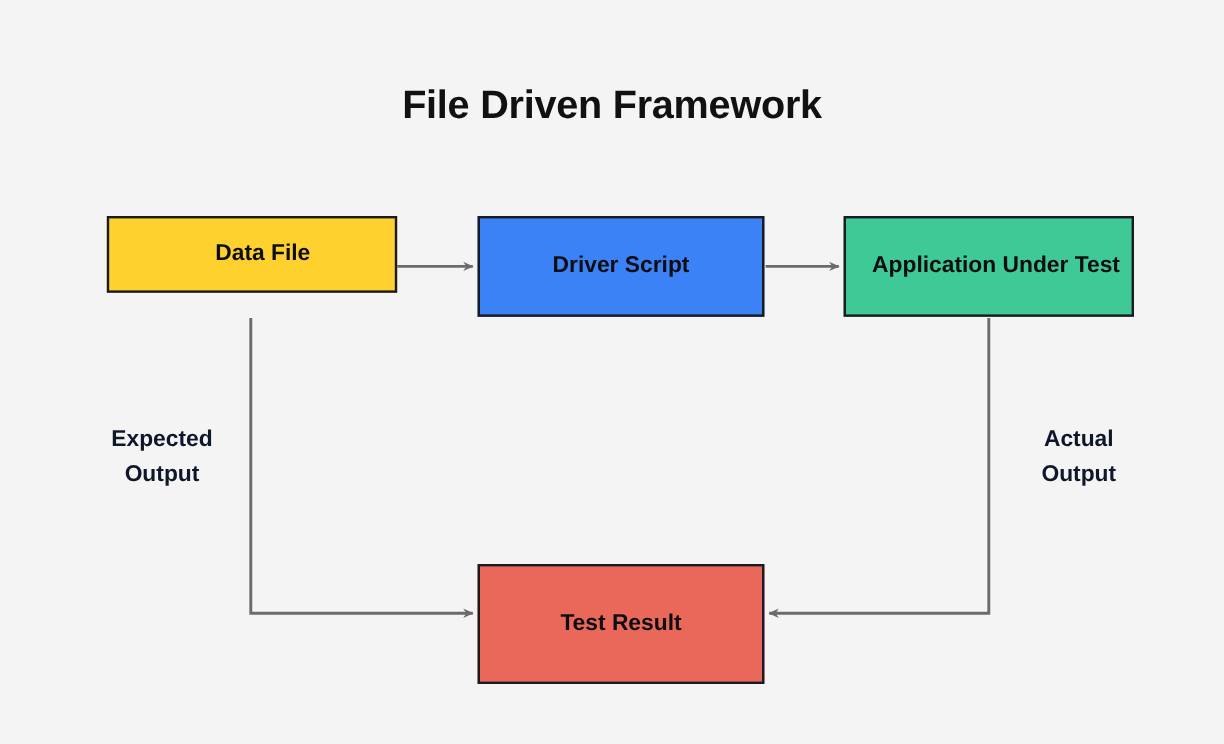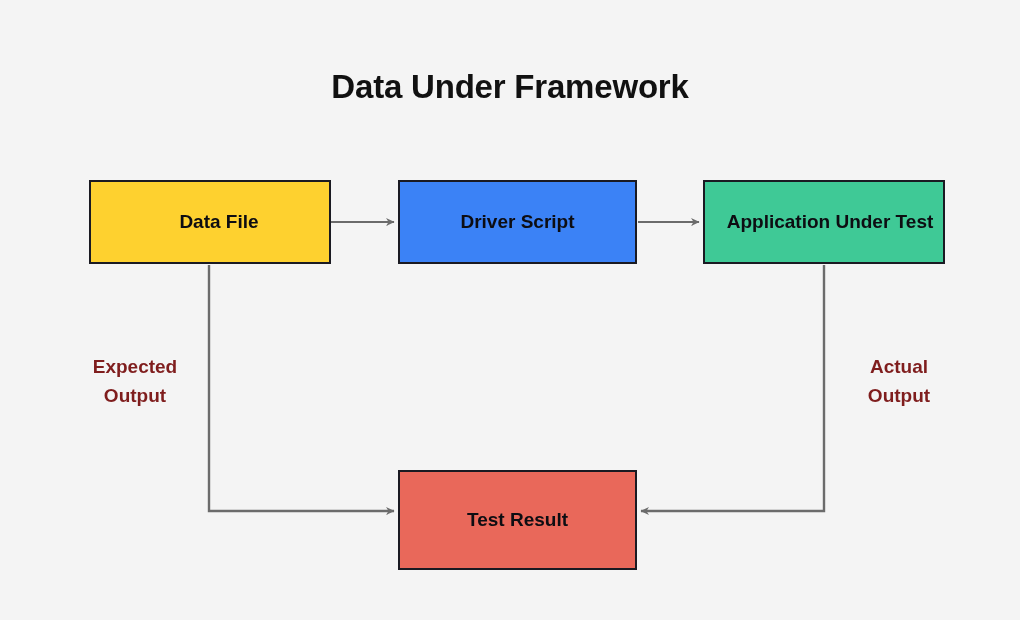--- a/index.html
+++ b/index.html
@@ -53,21 +53,21 @@
     line-height: 1.35;
     padding: 4px 8px;
   }
   .node-label {
     display: block;
   }
   #node-data-file {
     left: 89px;
     top: 180px;
     width: 242px;
-    height: 84px;
+    height: 64px;
     background: #fed12f;
     padding-left: 26px;
   }
   #node-driver-script {
     left: 398px;
     top: 180px;
     width: 239px;
     height: 84px;
     background: #3b82f6;
   }
@@ -83,42 +83,42 @@
     left: 398px;
     top: 470px;
     width: 239px;
     height: 100px;
     background: #e9685a;
   }
   .edge-label {
     position: absolute;
     font-size: 19px;
     font-weight: bold;
-    color: #7f1d1d;
+    color: #0f172a;
     line-height: 1.5;
     text-align: center;
     white-space: nowrap;
   }
   #edge-label-expected-output {
     left: 62px;
     top: 353px;
     width: 146px;
   }
   #edge-label-actual-output {
     left: 826px;
     top: 353px;
     width: 146px;
   }
 </style>
 </head>
 <body>
 
 <div id="canvas">
 
-  <div class="title">Data Under Framework</div>
+  <div class="title">File Driven Framework</div>
 
   <svg id="connectors" viewBox="0 0 1020 620" width="1020" height="620">
     <defs>
       <marker id="arrowhead" markerWidth="9" markerHeight="9" refX="8" refY="4.5" orient="auto" markerUnits="userSpaceOnUse">
         <path d="M0,0.6 L8.6,4.5 L0,8.4 L2.6,4.5 Z" fill="#6b6b6b"></path>
       </marker>
     </defs>
 
     <path d="M331,222 L394,222" fill="none" stroke="#6b6b6b" stroke-width="2.2" marker-end="url(#arrowhead)"></path>
 

